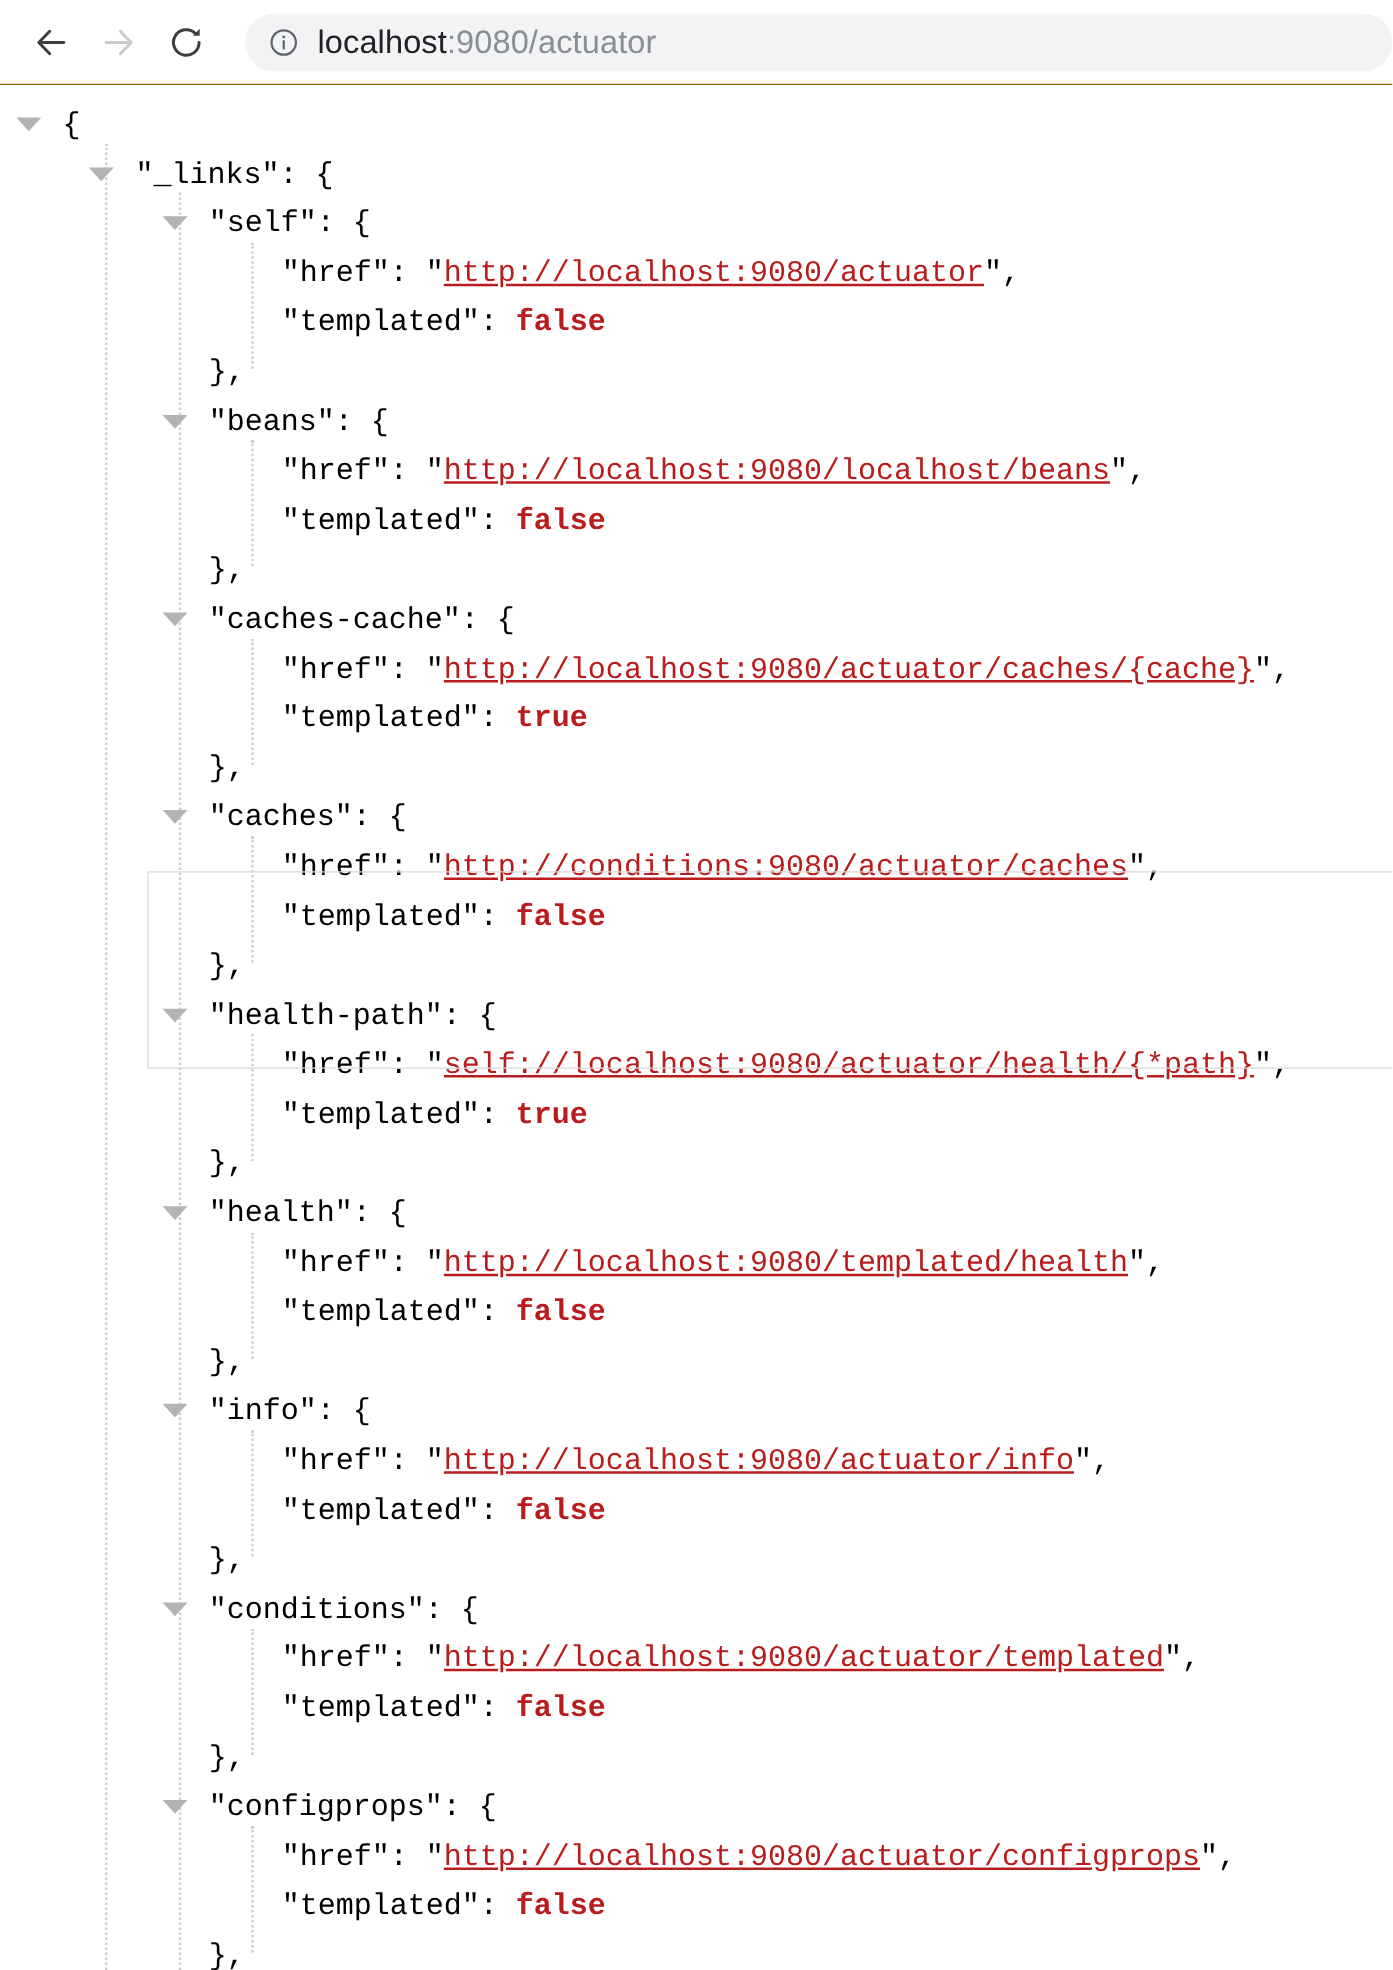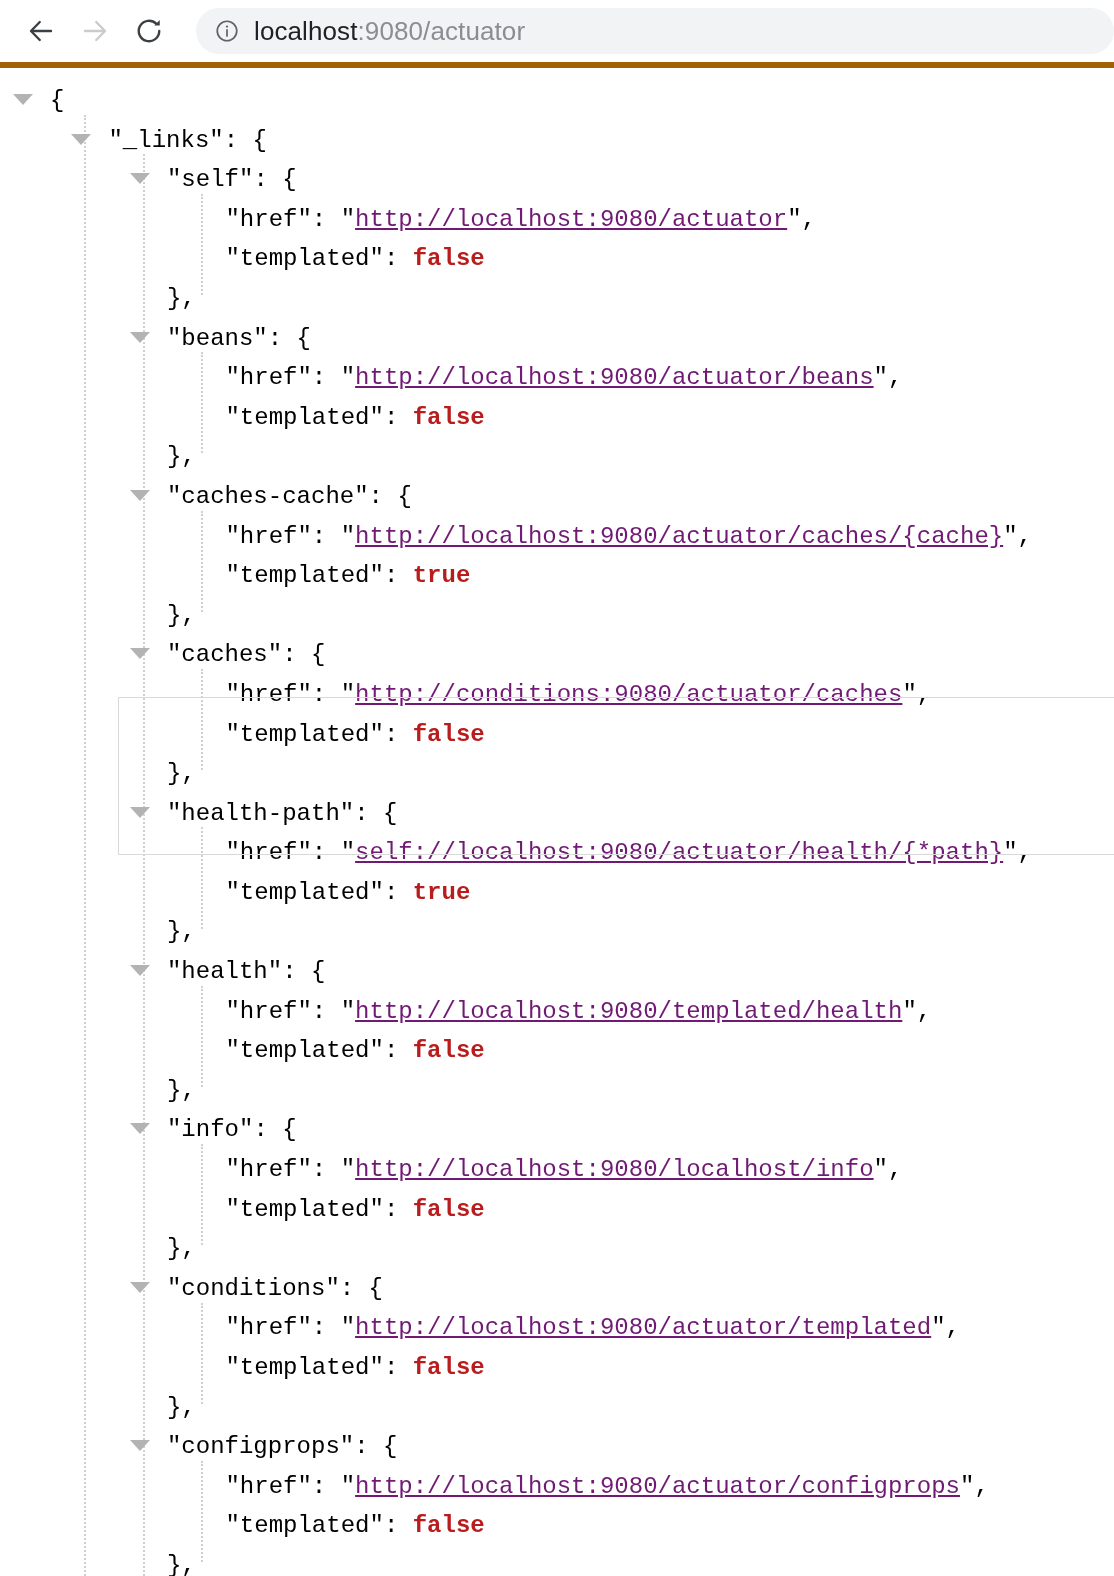--- a/index.html
+++ b/index.html
@@ -10,21 +10,21 @@
     font-family: "Liberation Sans", sans-serif;
     overflow: hidden;
   }
 
   
   #browser-toolbar {
     position: relative;
     height: 68px;
     width: 1114px;
     background: #ffffff;
-    border-bottom: 6px solid #a16207;
+    border-bottom: 1px solid #a16207;
     display: flex;
     align-items: center;
     padding: 0 0 0 18px;
   }
   .nav-btn {
     width: 46px; height: 46px;
     display: flex; align-items: center; justify-content: center;
     border: none; background: transparent;
     padding: 0; margin-right: 8px;
     cursor: pointer;
@@ -79,21 +79,21 @@
     top: 13px;
     width: 0; height: 0;
     border-left: 10px solid transparent;
     border-right: 10px solid transparent;
     border-top: 11px solid #b3b3b3;
     cursor: pointer;
   }
   .jstr { color: #000000; }
   .jbool { color: #b91c1c; font-weight: bold; }
   a.jlink {
-    color: #701a75;
+    color: #b91c1c;
     text-decoration: underline;
     cursor: pointer;
     text-align: center;
   }
   .punc { color: #000000; }
 
   
   .guide {
     position: absolute;
     width: 0;
@@ -172,41 +172,41 @@
       <div class="guide" style="left: 142.96px; top: 86.2px; height: 1421.8px;"></div>
     </div>
   <div id="json-lines">
       <div class="jrow"><span class="tri" style="left: 13px;"></span><span class="content" style="margin-left: 50px;"><span class="punc">{</span></span></div>
       <div class="jrow"><span class="tri" style="left: 71.48px;"></span><span class="content" style="margin-left: 108.48px;"><span class="jstr">"_links"</span><span class="punc">: {</span></span></div>
       <div class="jrow"><span class="tri" style="left: 129.96px;"></span><span class="content" style="margin-left: 166.96px;"><span class="jstr">"self"</span><span class="punc">: {</span></span></div>
       <div class="jrow"><span class="content" style="margin-left: 225.44px;"><span class="jstr">"href"</span><span class="punc">: </span><span class="jstr">"</span><a class="jlink" href="#">http://localhost:9080/actuator</a><span class="jstr">"</span><span class="punc">,</span></span></div>
       <div class="jrow"><span class="content" style="margin-left: 225.44px;"><span class="jstr">"templated"</span><span class="punc">: </span><span class="jbool">false</span></span></div>
       <div class="jrow"><span class="content" style="margin-left: 166.96px;"><span class="punc">},</span></span></div>
       <div class="jrow"><span class="tri" style="left: 129.96px;"></span><span class="content" style="margin-left: 166.96px;"><span class="jstr">"beans"</span><span class="punc">: {</span></span></div>
-      <div class="jrow"><span class="content" style="margin-left: 225.44px;"><span class="jstr">"href"</span><span class="punc">: </span><span class="jstr">"</span><a class="jlink" href="#">http://localhost:9080/actuator/beans</a><span class="jstr">"</span><span class="punc">,</span></span></div>
+      <div class="jrow"><span class="content" style="margin-left: 225.44px;"><span class="jstr">"href"</span><span class="punc">: </span><span class="jstr">"</span><a class="jlink" href="#">http://localhost:9080/localhost/beans</a><span class="jstr">"</span><span class="punc">,</span></span></div>
       <div class="jrow"><span class="content" style="margin-left: 225.44px;"><span class="jstr">"templated"</span><span class="punc">: </span><span class="jbool">false</span></span></div>
       <div class="jrow"><span class="content" style="margin-left: 166.96px;"><span class="punc">},</span></span></div>
       <div class="jrow"><span class="tri" style="left: 129.96px;"></span><span class="content" style="margin-left: 166.96px;"><span class="jstr">"caches-cache"</span><span class="punc">: {</span></span></div>
       <div class="jrow"><span class="content" style="margin-left: 225.44px;"><span class="jstr">"href"</span><span class="punc">: </span><span class="jstr">"</span><a class="jlink" href="#">http://localhost:9080/actuator/caches/{cache}</a><span class="jstr">"</span><span class="punc">,</span></span></div>
       <div class="jrow"><span class="content" style="margin-left: 225.44px;"><span class="jstr">"templated"</span><span class="punc">: </span><span class="jbool">true</span></span></div>
       <div class="jrow"><span class="content" style="margin-left: 166.96px;"><span class="punc">},</span></span></div>
       <div class="jrow"><span class="tri" style="left: 129.96px;"></span><span class="content" style="margin-left: 166.96px;"><span class="jstr">"caches"</span><span class="punc">: {</span></span></div>
       <div class="jrow"><span class="content" style="margin-left: 225.44px;"><span class="jstr">"href"</span><span class="punc">: </span><span class="jstr">"</span><a class="jlink" href="#">http://conditions:9080/actuator/caches</a><span class="jstr">"</span><span class="punc">,</span></span></div>
       <div class="jrow"><span class="content" style="margin-left: 225.44px;"><span class="jstr">"templated"</span><span class="punc">: </span><span class="jbool">false</span></span></div>
       <div class="jrow"><span class="content" style="margin-left: 166.96px;"><span class="punc">},</span></span></div>
       <div class="jrow"><span class="tri" style="left: 129.96px;"></span><span class="content" style="margin-left: 166.96px;"><span class="jstr">"health-path"</span><span class="punc">: {</span></span></div>
       <div class="jrow"><span class="content" style="margin-left: 225.44px;"><span class="jstr">"href"</span><span class="punc">: </span><span class="jstr">"</span><a class="jlink" href="#">self://localhost:9080/actuator/health/{*path}</a><span class="jstr">"</span><span class="punc">,</span></span></div>
       <div class="jrow"><span class="content" style="margin-left: 225.44px;"><span class="jstr">"templated"</span><span class="punc">: </span><span class="jbool">true</span></span></div>
       <div class="jrow"><span class="content" style="margin-left: 166.96px;"><span class="punc">},</span></span></div>
       <div class="jrow"><span class="tri" style="left: 129.96px;"></span><span class="content" style="margin-left: 166.96px;"><span class="jstr">"health"</span><span class="punc">: {</span></span></div>
       <div class="jrow"><span class="content" style="margin-left: 225.44px;"><span class="jstr">"href"</span><span class="punc">: </span><span class="jstr">"</span><a class="jlink" href="#">http://localhost:9080/templated/health</a><span class="jstr">"</span><span class="punc">,</span></span></div>
       <div class="jrow"><span class="content" style="margin-left: 225.44px;"><span class="jstr">"templated"</span><span class="punc">: </span><span class="jbool">false</span></span></div>
       <div class="jrow"><span class="content" style="margin-left: 166.96px;"><span class="punc">},</span></span></div>
       <div class="jrow"><span class="tri" style="left: 129.96px;"></span><span class="content" style="margin-left: 166.96px;"><span class="jstr">"info"</span><span class="punc">: {</span></span></div>
-      <div class="jrow"><span class="content" style="margin-left: 225.44px;"><span class="jstr">"href"</span><span class="punc">: </span><span class="jstr">"</span><a class="jlink" href="#">http://localhost:9080/localhost/info</a><span class="jstr">"</span><span class="punc">,</span></span></div>
+      <div class="jrow"><span class="content" style="margin-left: 225.44px;"><span class="jstr">"href"</span><span class="punc">: </span><span class="jstr">"</span><a class="jlink" href="#">http://localhost:9080/actuator/info</a><span class="jstr">"</span><span class="punc">,</span></span></div>
       <div class="jrow"><span class="content" style="margin-left: 225.44px;"><span class="jstr">"templated"</span><span class="punc">: </span><span class="jbool">false</span></span></div>
       <div class="jrow"><span class="content" style="margin-left: 166.96px;"><span class="punc">},</span></span></div>
       <div class="jrow"><span class="tri" style="left: 129.96px;"></span><span class="content" style="margin-left: 166.96px;"><span class="jstr">"conditions"</span><span class="punc">: {</span></span></div>
       <div class="jrow"><span class="content" style="margin-left: 225.44px;"><span class="jstr">"href"</span><span class="punc">: </span><span class="jstr">"</span><a class="jlink" href="#">http://localhost:9080/actuator/templated</a><span class="jstr">"</span><span class="punc">,</span></span></div>
       <div class="jrow"><span class="content" style="margin-left: 225.44px;"><span class="jstr">"templated"</span><span class="punc">: </span><span class="jbool">false</span></span></div>
       <div class="jrow"><span class="content" style="margin-left: 166.96px;"><span class="punc">},</span></span></div>
       <div class="jrow"><span class="tri" style="left: 129.96px;"></span><span class="content" style="margin-left: 166.96px;"><span class="jstr">"configprops"</span><span class="punc">: {</span></span></div>
       <div class="jrow"><span class="content" style="margin-left: 225.44px;"><span class="jstr">"href"</span><span class="punc">: </span><span class="jstr">"</span><a class="jlink" href="#">http://localhost:9080/actuator/configprops</a><span class="jstr">"</span><span class="punc">,</span></span></div>
       <div class="jrow"><span class="content" style="margin-left: 225.44px;"><span class="jstr">"templated"</span><span class="punc">: </span><span class="jbool">false</span></span></div>
       <div class="jrow"><span class="content" style="margin-left: 166.96px;"><span class="punc">},</span></span></div>

